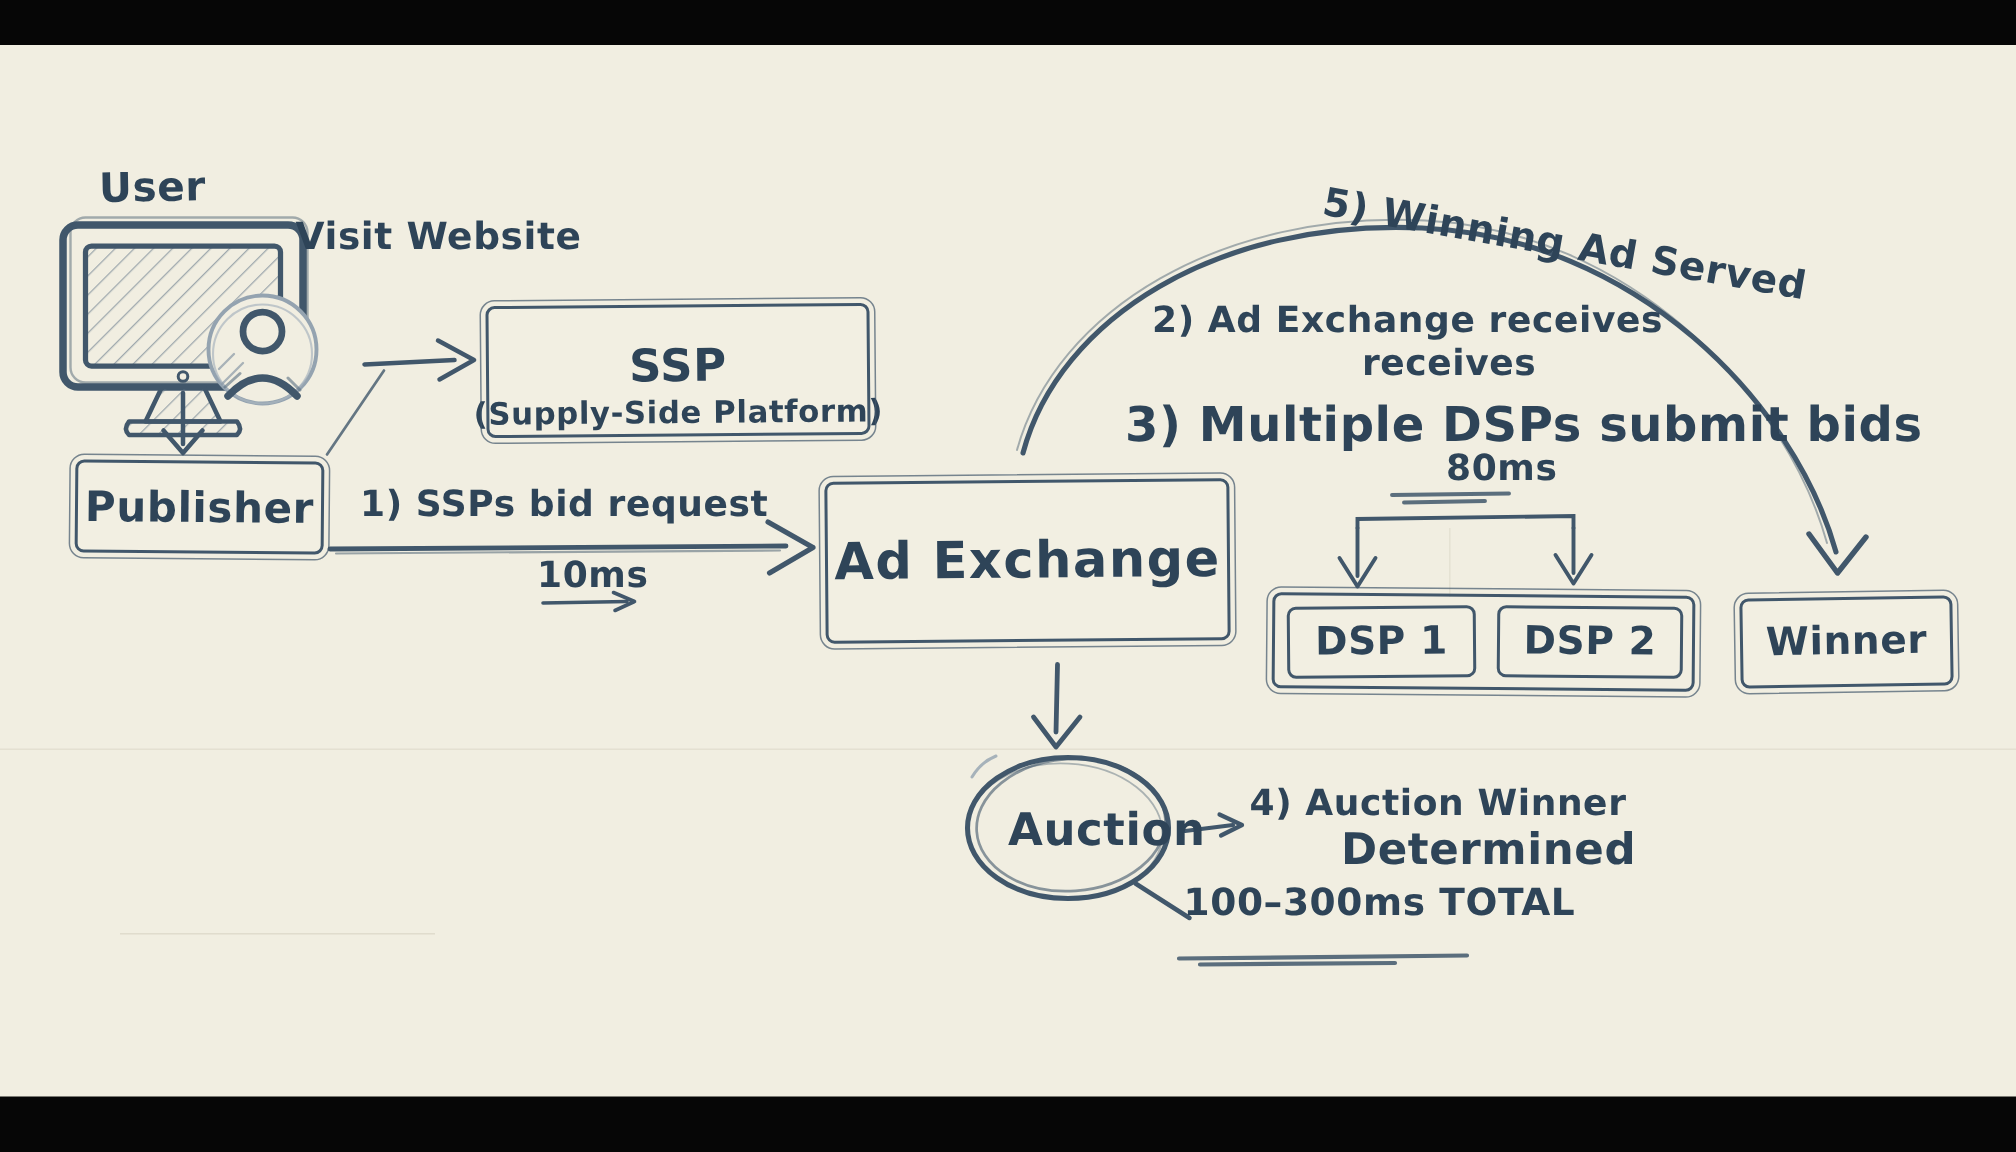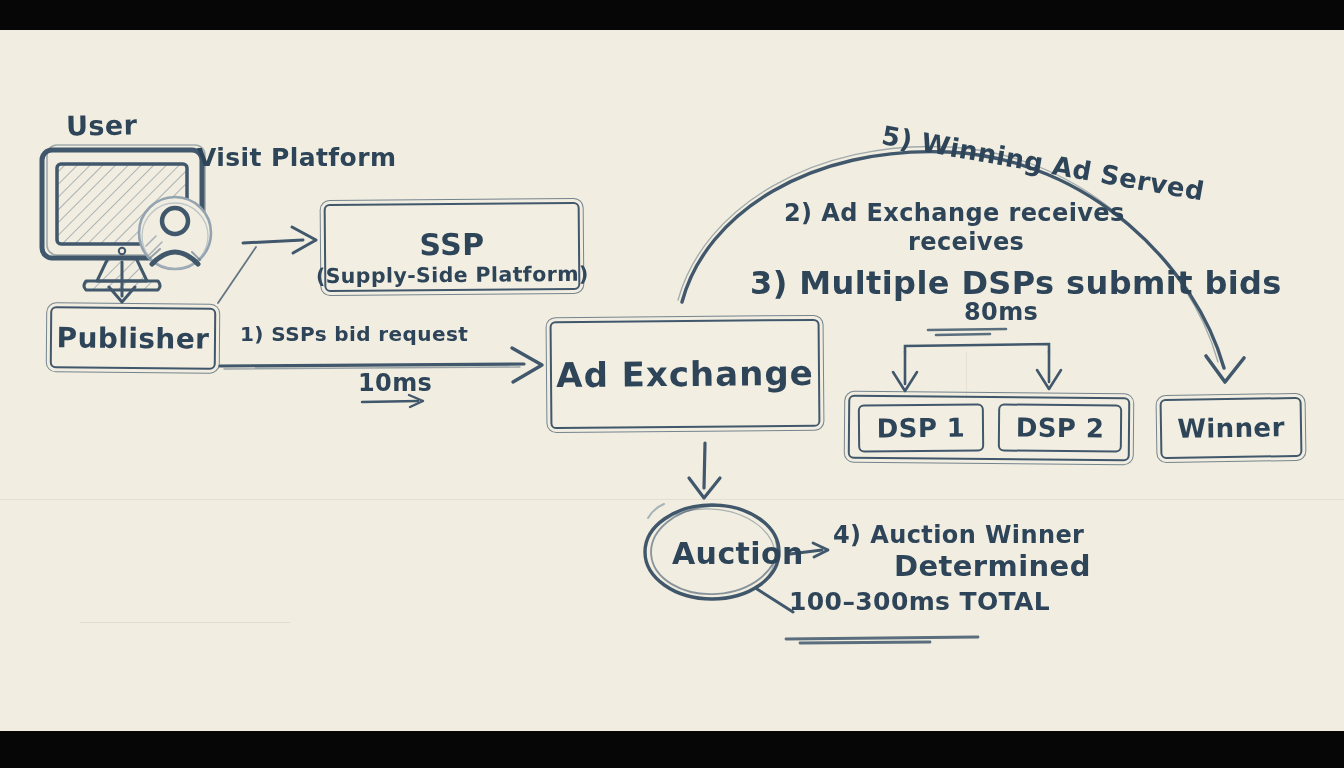--- a/index.html
+++ b/index.html
@@ -138,28 +138,28 @@
   </div>
   <div class="box tilt-b" style="left:998px;top:404px;width:120px;height:44px;outline:none;">
     <div class="lbl" style="position:static;font-size:26px;">DSP 2</div>
   </div>
 
   <div class="box tilt-c" style="left:1160px;top:398px;width:138px;height:56px;">
     <div class="lbl" style="position:static;font-size:26px;">Winner</div>
   </div>
 
   <div class="lbl" style="left:66px;top:110px;font-size:27px;transform:rotate(-1deg);">User</div>
-  <div class="lbl" style="left:197px;top:143px;font-size:25px;">Visit Platform</div>
+  <div class="lbl" style="left:197px;top:143px;font-size:25px;">Visit Website</div>
 
-  <div class="lbl" style="left:240px;top:322px;font-size:20px;">1) SSPs bid request</div>
+  <div class="lbl" style="left:240px;top:322px;font-size:24px;">1) SSPs bid request</div>
   <div class="lbl" style="left:358px;top:369px;font-size:24px;text-align:right;">10ms</div>
 
   <div class="lbl" style="left:882px;top:120px;font-size:26px;transform:rotate(10deg);transform-origin:left center;">5) Winning Ad Served</div>
 
-  <div class="lbl" style="left:784px;top:199px;font-size:24px;">2) Ad Exchange receives</div>
+  <div class="lbl" style="left:768px;top:199px;font-size:24px;">2) Ad Exchange receives</div>
   <div class="lbl" style="left:908px;top:228px;font-size:24px;">receives</div>
 
   <div class="lbl" style="left:750px;top:264px;font-size:32px;">3) Multiple DSPs submit bids</div>
   <div class="lbl" style="left:964px;top:298px;font-size:24px;">80ms</div>
 
   <div class="lbl" style="left:672px;top:536px;font-size:30px;">Auction</div>
 
   <div class="lbl" style="left:833px;top:521px;font-size:24px;">4) Auction Winner</div>
   <div class="lbl" style="left:862px;top:549px;font-size:29px;margin-left:32px;">Determined</div>
 

